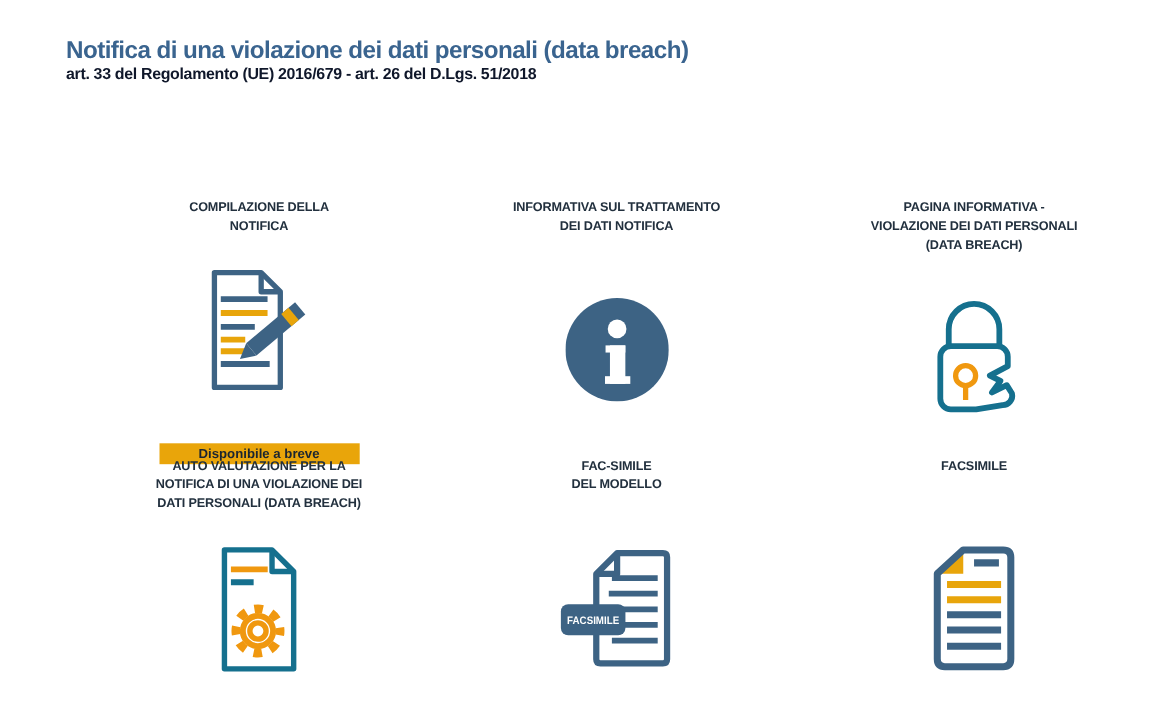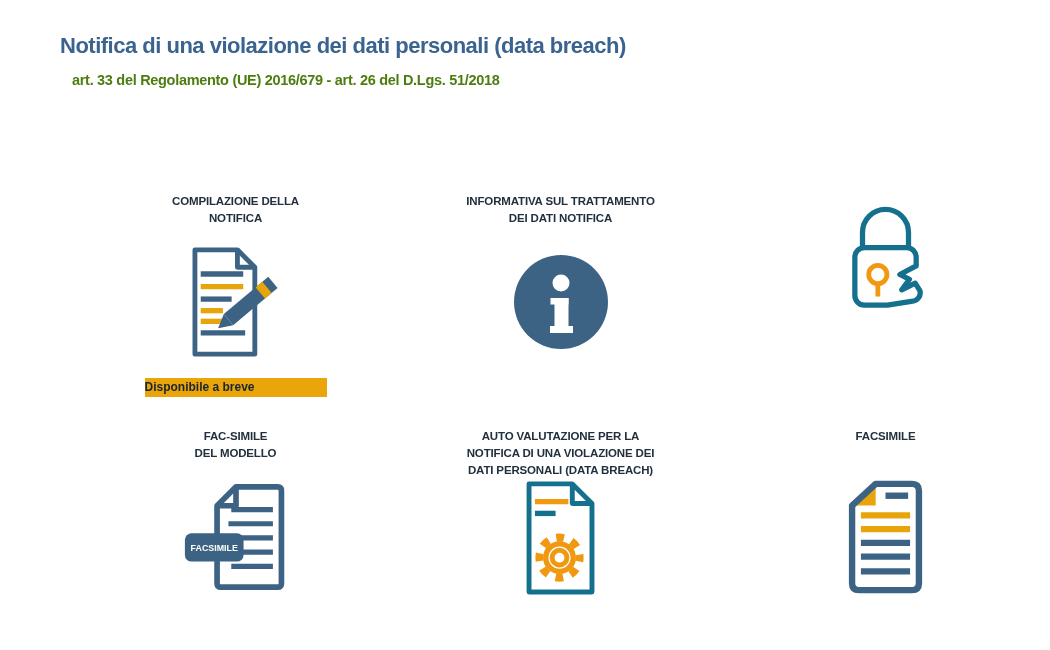--- a/index.html
+++ b/index.html
@@ -7,43 +7,43 @@
   body {
     width: 1050px; height: 650px; background: #ffffff; overflow: hidden;
     font-family: "Liberation Sans", sans-serif;
   }
   .header { padding: 33px 6px 0 60px; }
   .page-title {
     margin: 0; font-size: 22px; line-height: 26px; font-weight: bold;
     letter-spacing: -0.5px; color: #3a648f;
   }
   .page-subtitle {
-    margin: 12px; font-size: 14.5px; line-height: 19px; font-weight: bold;
-    letter-spacing: -0.3px; color: #4d7c0f;
+    margin: 0; font-size: 14.5px; line-height: 19px; font-weight: bold;
+    letter-spacing: -0.3px; color: #0f172a;
   }
   .grid {
     margin: 103px 0 0 73px;
     display: grid;
     grid-template-columns: 325px 325px 325px;
   }
   .tile {
     height: 235px; display: flex; flex-direction: column; align-items: center;
-    text-decoration: none; cursor: pointer;
+    text-decoration: none; cursor: pointer; gap: 28px;
   }
   .tile-label {
     height: 51px; text-align: center; white-space: pre-line;
     font-size: 11.5px; line-height: 17px; font-weight: bold;
     letter-spacing: -0.15px; color: #22303e;
   }
   .tile-icon-box {
     height: 116px; display: flex; align-items: center; justify-content: center;
   }
   .badge {
     margin-top: 18px; width: 182px; height: 19px; line-height: 19px;
-    background: #e9a50a; color: #1a2531; text-align: left;
+    background: #e9a50a; color: #1a2531; text-align: center;
     font-size: 12px; font-weight: bold;
   }
   svg { display: block; }
   svg text { font-family: "Liberation Sans", sans-serif; }
 </style>
 </head>
 <body>
 
 <div class="header">
   <h1 class="page-title">Notifica di una violazione dei dati personali (data breach)</h1>
@@ -83,44 +83,29 @@
         <circle cx="47" cy="47" r="47" fill="#3d6384"></circle>
         <circle cx="47" cy="28" r="8.5" fill="#ffffff"></circle>
         <rect x="36.5" y="43" width="18" height="6.5" fill="#ffffff"></rect>
         <rect x="40.5" y="43" width="14" height="35" fill="#ffffff"></rect>
         <rect x="36" y="71" width="23" height="7" fill="#ffffff"></rect>
       </svg>
     </div>
   </div>
 
   <div class="tile">
+    <div class="tile-label">PAGINA INFORMATIVA -
+VIOLAZIONE DEI DATI PERSONALI
+(DATA BREACH)</div>
     <div class="tile-icon-box">
       <svg width="77" height="115" viewBox="0 0 80 120">
         <path d="M16,58 V40 a24,24 0 0 1 48,0 V58" fill="none" stroke="#15708e" stroke-width="5.5"></path>
         <path d="M42,116 H18 a10,10 0 0 1 -10,-10 V66 a10,10 0 0 1 10,-10 H62 a10,10 0 0 1 10,10 v9 l-17,9 l10,5 l-8,11 l14,-7 l5,8 a9,9 0 0 1 -9,11 L42,116 Z" fill="none" stroke="#15708e" stroke-width="5.5" stroke-linejoin="round"></path>
         <circle cx="32" cy="84" r="9.5" fill="none" stroke="#f0980f" stroke-width="5"></circle>
         <path d="M32,93.5 V107" stroke="#f0980f" stroke-width="5"></path>
-      </svg>
-    </div>
-  </div>
-
-  <div class="tile">
-    <div class="tile-label">FAC-SIMILE
-DEL MODELLO</div>
-    <div class="tile-icon-box">
-      <svg width="106" height="112" viewBox="0 0 112 118">
-        <path d="M56,6 H100 Q104,6 104,10 V108 Q104,112 100,112 H40 Q36,112 36,108 V26 Z" fill="#ffffff" stroke="#3d6384" stroke-width="6" stroke-linejoin="round"></path>
-        <path d="M56,6 V26 H36" fill="none" stroke="#3d6384" stroke-width="6" stroke-linejoin="round"></path>
-        <path d="M51,30 H95" stroke="#3d6384" stroke-width="5.5"></path>
-        <path d="M48,45 H95" stroke="#3d6384" stroke-width="5.5"></path>
-        <path d="M51,60 H95" stroke="#3d6384" stroke-width="5.5"></path>
-        <path d="M51,75 H95" stroke="#3d6384" stroke-width="5.5"></path>
-        <path d="M51,90 H95" stroke="#3d6384" stroke-width="5.5"></path>
-        <rect x="2" y="55" width="62" height="30" rx="7" fill="#3d6384"></rect>
-        <text x="33" y="74" text-anchor="middle" font-size="10.5" font-weight="bold" fill="#ffffff" textLength="50" lengthAdjust="spacingAndGlyphs">FACSIMILE</text>
       </svg>
     </div>
   </div>
 
   <div class="tile">
     <div class="tile-label">AUTO VALUTAZIONE PER LA
 NOTIFICA DI UNA VIOLAZIONE DEI
 DATI PERSONALI (DATA BREACH)</div>
     <div class="tile-icon-box">
       <svg width="79" height="118" viewBox="0 0 80 120">
@@ -131,20 +116,38 @@
         <g transform="translate(39,81)">
           <circle r="20.5" fill="none" stroke="#f0980f" stroke-width="8" stroke-dasharray="8 8.1" stroke-dashoffset="4"></circle>
           <circle r="14" fill="#ffffff" stroke="#f0980f" stroke-width="5.5"></circle>
           <circle r="7.5" fill="#ffffff" stroke="#f0980f" stroke-width="5"></circle>
         </g>
       </svg>
     </div>
   </div>
 
   <div class="tile">
+    <div class="tile-label">FAC-SIMILE
+DEL MODELLO</div>
+    <div class="tile-icon-box">
+      <svg width="106" height="112" viewBox="0 0 112 118">
+        <path d="M56,6 H100 Q104,6 104,10 V108 Q104,112 100,112 H40 Q36,112 36,108 V26 Z" fill="#ffffff" stroke="#3d6384" stroke-width="6" stroke-linejoin="round"></path>
+        <path d="M56,6 V26 H36" fill="none" stroke="#3d6384" stroke-width="6" stroke-linejoin="round"></path>
+        <path d="M51,30 H95" stroke="#3d6384" stroke-width="5.5"></path>
+        <path d="M48,45 H95" stroke="#3d6384" stroke-width="5.5"></path>
+        <path d="M51,60 H95" stroke="#3d6384" stroke-width="5.5"></path>
+        <path d="M51,75 H95" stroke="#3d6384" stroke-width="5.5"></path>
+        <path d="M51,90 H95" stroke="#3d6384" stroke-width="5.5"></path>
+        <rect x="2" y="55" width="62" height="30" rx="7" fill="#3d6384"></rect>
+        <text x="33" y="74" text-anchor="middle" font-size="10.5" font-weight="bold" fill="#ffffff" textLength="50" lengthAdjust="spacingAndGlyphs">FACSIMILE</text>
+      </svg>
+    </div>
+  </div>
+
+  <div class="tile">
     <div class="tile-label">FACSIMILE</div>
     <div class="tile-icon-box">
       <svg width="79" height="116" viewBox="0 0 80 118">
         <polygon points="30,5 30,27 6,27" fill="#e8a50b"></polygon>
         <path d="M30,5 H67 Q74,5 74,12 V106 Q74,113 67,113 H13 Q6,113 6,106 V27 Z" fill="none" stroke="#3d6384" stroke-width="6.5" stroke-linejoin="round"></path>
         <path d="M40,17 H63" stroke="#3d6384" stroke-width="6.5"></path>
         <path d="M15,37 H65" stroke="#e8a50b" stroke-width="6.5"></path>
         <path d="M15,51 H65" stroke="#e8a50b" stroke-width="6.5"></path>
         <path d="M15,65 H65" stroke="#3d6384" stroke-width="6.5"></path>
         <path d="M15,79 H65" stroke="#3d6384" stroke-width="6.5"></path>

